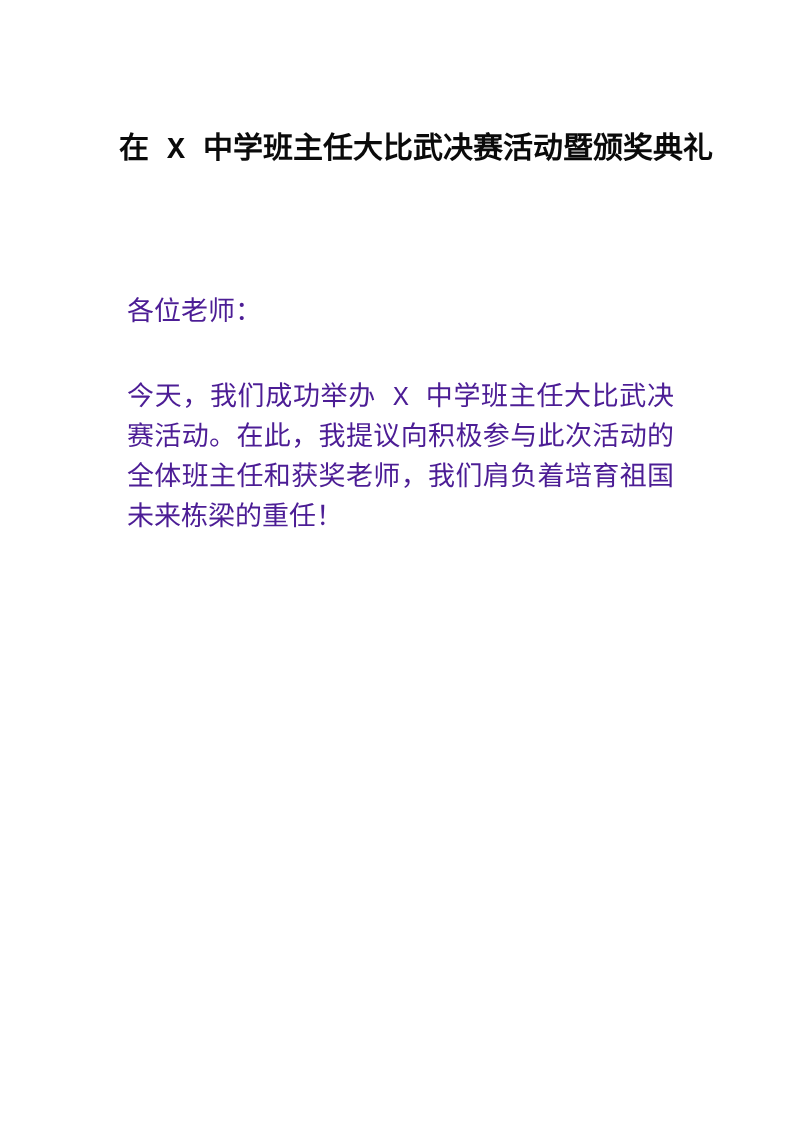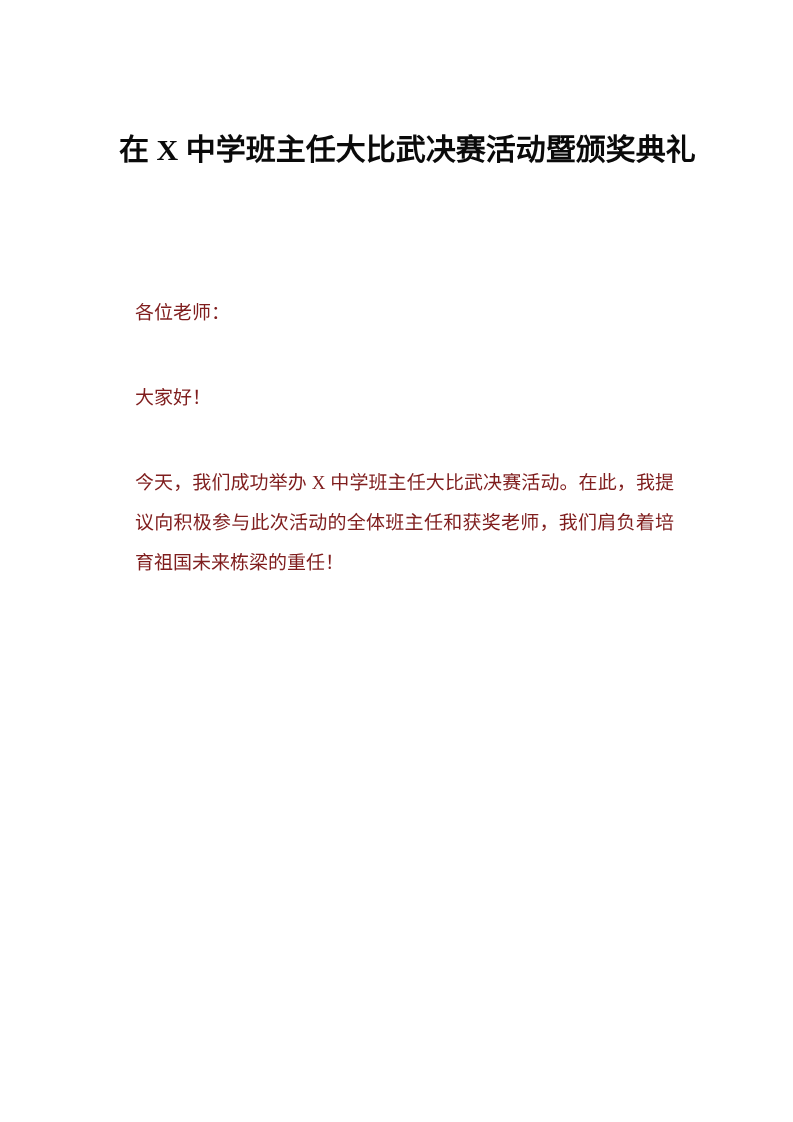--- a/index.html
+++ b/index.html
@@ -10,51 +10,50 @@
   }
   .page {
     position: relative;
     width: 793px;
     height: 1122px;
     margin: 0 auto;
     background: #ffffff;
     box-sizing: border-box;
     padding: 0 119px;
     overflow: hidden;
-    font-family: Liberation Serif, serif;
+    font-family: Liberation Mono, monospace;
     color: #111111;
   }
   .title-line {
     margin: 0;
     font-size: 30px;
     font-weight: 700;
     line-height: 40px;
     text-align: center;
     color: #0a0a0a;
     white-space: nowrap;
   }
   .title-line1 { margin-top: 130px; }
   .title-line2 { margin-top: 55px; }
   .para {
-    margin: 45px 0 0 16px;
-    font-size: 19px;
+    margin: 45px 0 0 8px;
+    font-size: 27px;
     line-height: 40px;
     text-align: justify;
     text-justify: inter-ideograph;
-    color: #7f1d1d;
+    color: #4c1d95;
   }
   .para-first { margin-top: 123px; }
   .para-last { margin-top: 49px; }
 </style>
 </head>
 <body>
 
 <div class="page">
   <h1 class="title-line title-line1">在 X 中学班主任大比武决赛活动暨颁奖典礼</h1>
 
   <p class="para para-first">各位老师：</p>
 
-  <p class="para">大家好！</p>
 
   <p class="para">今天，我们成功举办 X 中学班主任大比武决赛活动。在此，我提议向积极参与此次活动的全体班主任和获奖老师，我们肩负着培育祖国未来栋梁的重任！</p>
 
 
 </div>
 
 </body></html>

